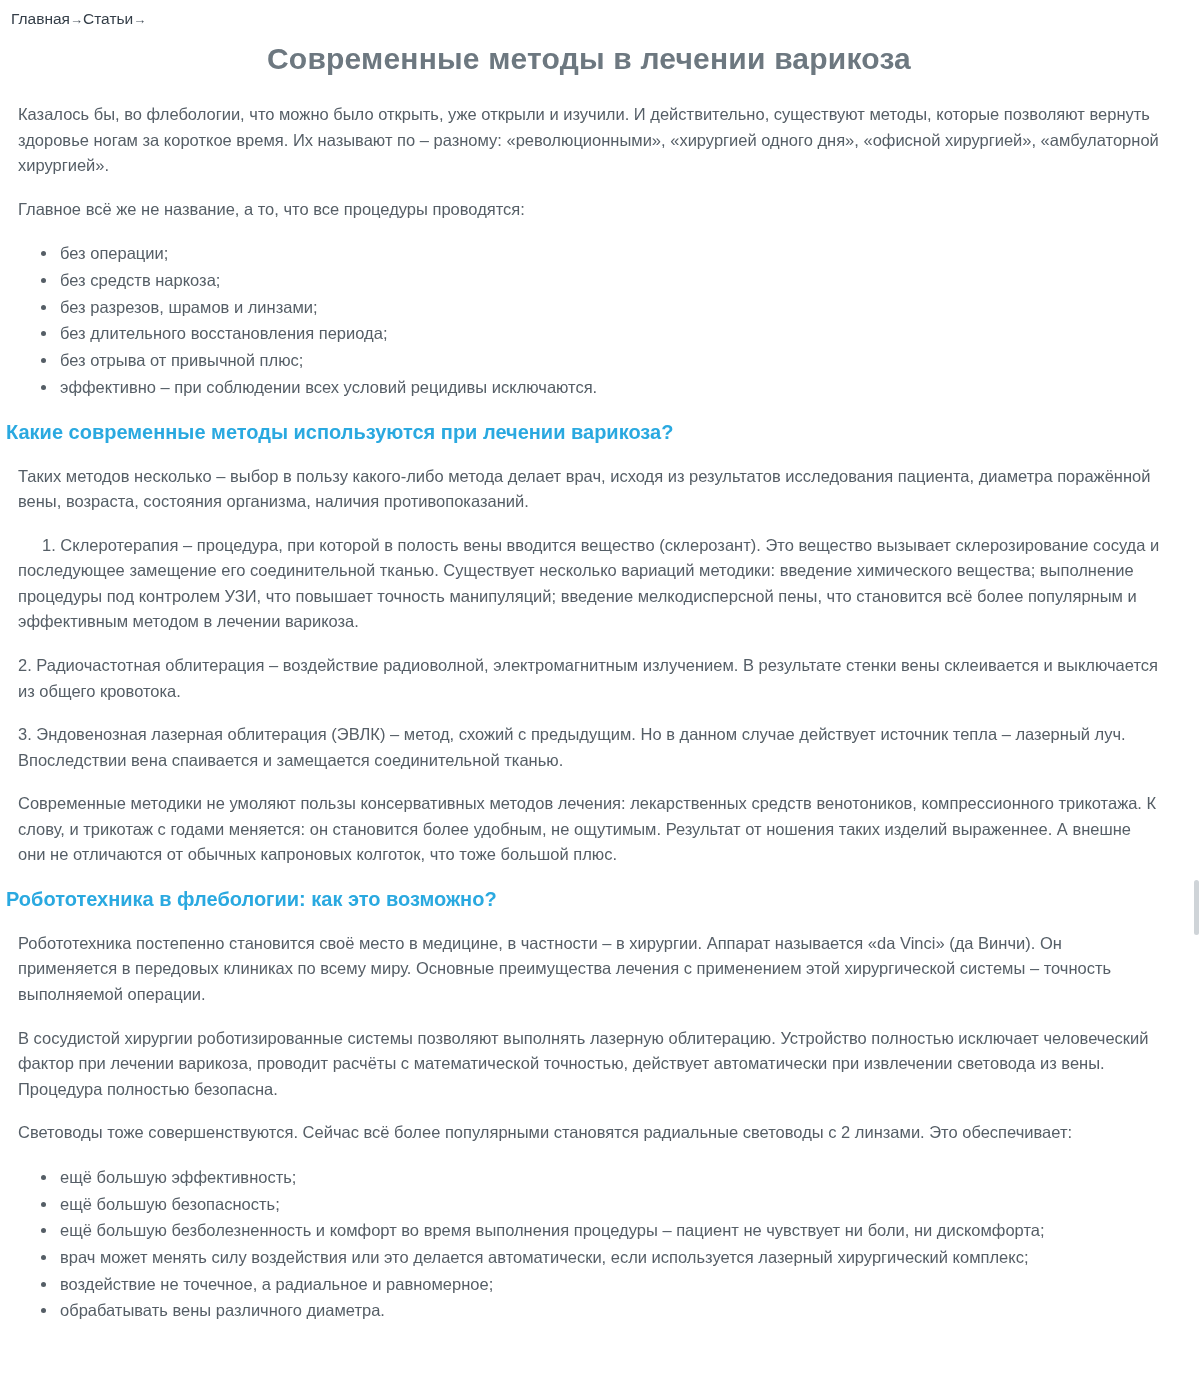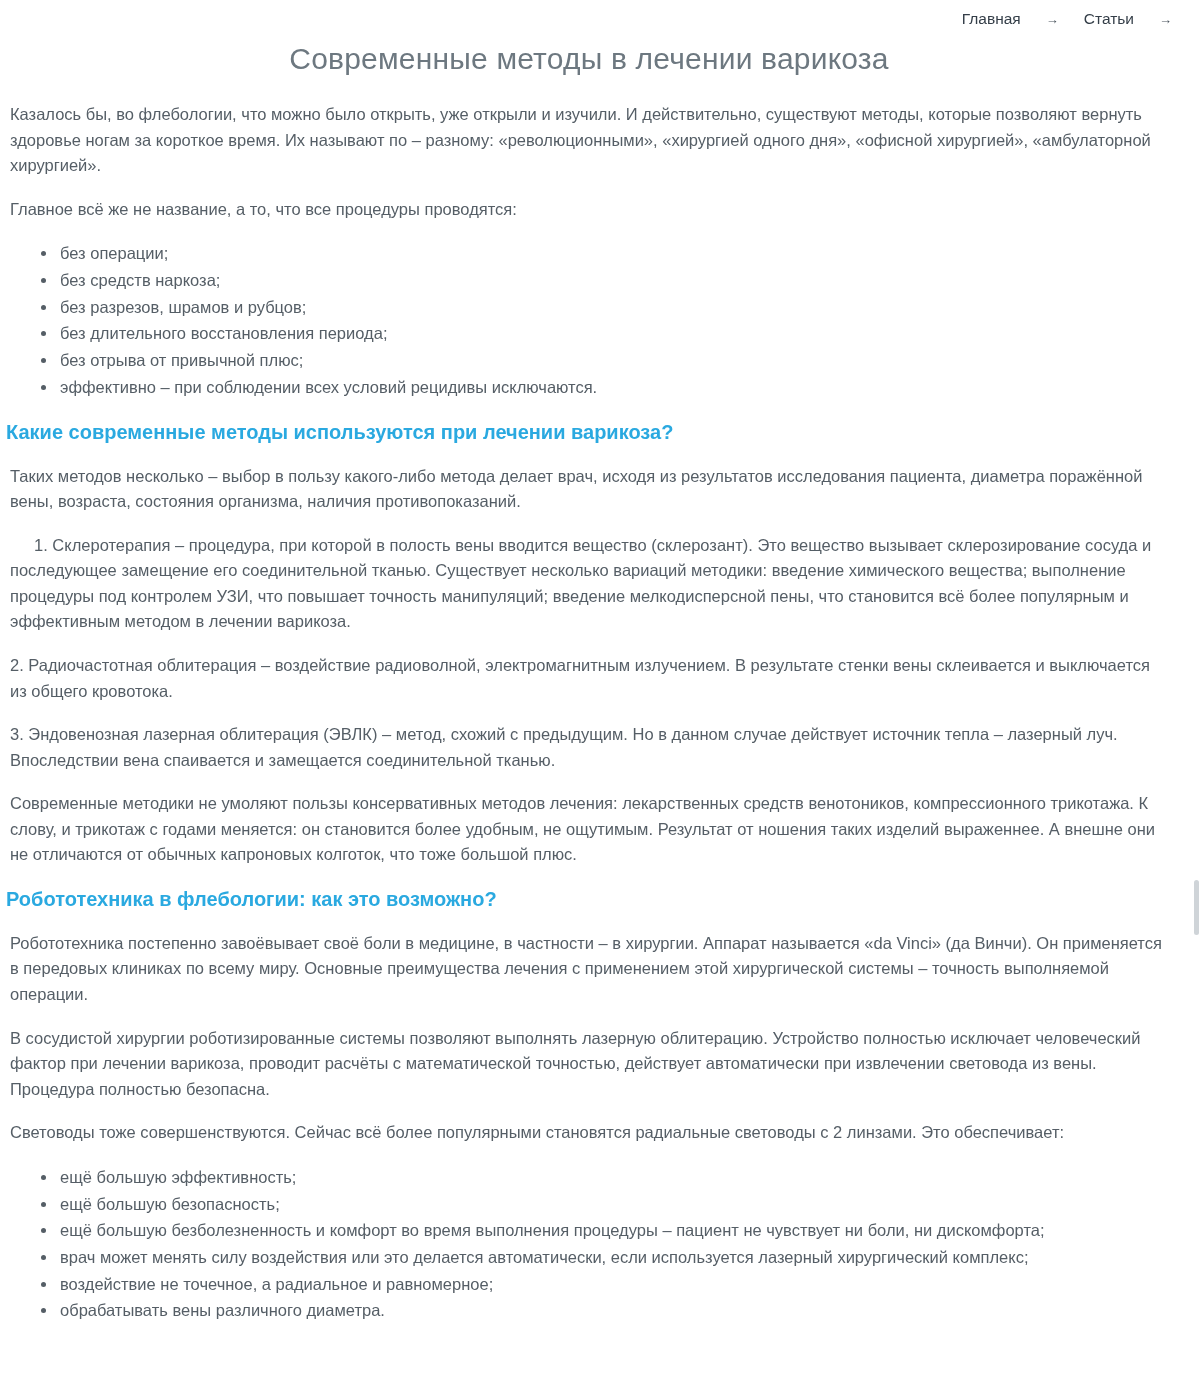--- a/index.html
+++ b/index.html
@@ -16,46 +16,45 @@
     padding: 10px 28px 60px 6px;
     color: #555e66;
   }
   
   .breadcrumb {
     padding-left: 5px;
     font-size: 15.5px;
     color: #343e48;
     display: flex;
     align-items: center;
-    gap: 25px;
+    gap: 0;
     margin-bottom: 14px;
-    justify-content: flex-end;
   }
   .breadcrumb a {
     color: #343e48;
     text-decoration: none;
     cursor: pointer;
   }
   .breadcrumb .sep {
     font-size: 13px;
     color: #49535d;
     line-height: 1;
   }
   
   h1.article-title {
     margin: 10px 0 26px 0;
     font-size: 30px;
-    font-weight: 400;
+    font-weight: 700;
     color: #6d7880;
     text-align: center;
     letter-spacing: 0.2px;
   }
   
   .article p {
-    margin: 18px 4px;
+    margin: 18px 12px;
     font-size: 16.5px;
     line-height: 1.55;
     color: #555e66;
   }
   .article p.indent-first {
     text-indent: 24px;
   }
   
   .article ul {
     margin: 16px 0 20px 0;
@@ -101,37 +100,37 @@
   <h1 class="article-title">Современные методы в лечении варикоза</h1>
 
   <div class="article">
 
     <p>Казалось бы, во флебологии, что можно было открыть, уже открыли и изучили. И действительно, существуют методы, которые позволяют вернуть здоровье ногам за короткое время. Их называют по – разному: «революционными», «хирургией одного дня», «офисной хирургией», «амбулаторной хирургией».</p>
     <p>Главное всё же не название, а то, что все процедуры проводятся:</p>
 
     <ul>
       <li>без операции;</li>
       <li>без средств наркоза;</li>
-      <li>без разрезов, шрамов и рубцов;</li>
+      <li>без разрезов, шрамов и линзами;</li>
       <li>без длительного восстановления периода;</li>
       <li>без отрыва от привычной плюс;</li>
       <li>эффективно – при соблюдении всех условий рецидивы исключаются.</li>
     </ul>
 
     <h2 class="section-heading">Какие современные методы используются при лечении варикоза?</h2>
 
     <p>Таких методов несколько – выбор в пользу какого-либо метода делает врач, исходя из результатов исследования пациента, диаметра поражённой вены, возраста, состояния организма, наличия противопоказаний.</p>
     <p class="indent-first">1. Склеротерапия – процедура, при которой в полость вены вводится вещество (склерозант). Это вещество вызывает склерозирование сосуда и последующее замещение его соединительной тканью. Существует несколько вариаций методики: введение химического вещества; выполнение процедуры под контролем УЗИ, что повышает точность манипуляций; введение мелкодисперсной пены, что становится всё более популярным и эффективным методом в лечении варикоза.</p>
     <p>2. Радиочастотная облитерация – воздействие радиоволной, электромагнитным излучением. В результате стенки вены склеивается и выключается из общего кровотока.</p>
     <p>3. Эндовенозная лазерная облитерация (ЭВЛК) – метод, схожий с предыдущим. Но в данном случае действует источник тепла – лазерный луч. Впоследствии вена спаивается и замещается соединительной тканью.</p>
     <p>Современные методики не умоляют пользы консервативных методов лечения: лекарственных средств венотоников, компрессионного трикотажа. К слову, и трикотаж с годами меняется: он становится более удобным, не ощутимым. Результат от ношения таких изделий выраженнее. А внешне они не отличаются от обычных капроновых колготок, что тоже большой плюс.</p>
 
     <h2 class="section-heading">Робототехника в флебологии: как это возможно?</h2>
 
-    <p>Робототехника постепенно завоёвывает своё боли в медицине, в частности – в хирургии. Аппарат называется «da Vinci» (да Винчи). Он применяется в передовых клиниках по всему миру. Основные преимущества лечения с применением этой хирургической системы – точность выполняемой операции.</p>
+    <p>Робототехника постепенно становится своё место в медицине, в частности – в хирургии. Аппарат называется «da Vinci» (да Винчи). Он применяется в передовых клиниках по всему миру. Основные преимущества лечения с применением этой хирургической системы – точность выполняемой операции.</p>
     <p>В сосудистой хирургии роботизированные системы позволяют выполнять лазерную облитерацию. Устройство полностью исключает человеческий фактор при лечении варикоза, проводит расчёты с математической точностью, действует автоматически при извлечении световода из вены. Процедура полностью безопасна.</p>
     <p>Световоды тоже совершенствуются. Сейчас всё более популярными становятся радиальные световоды с 2 линзами. Это обеспечивает:</p>
 
     <ul>
       <li>ещё большую эффективность;</li>
       <li>ещё большую безопасность;</li>
       <li>ещё большую безболезненность и комфорт во время выполнения процедуры – пациент не чувствует ни боли, ни дискомфорта;</li>
       <li>врач может менять силу воздействия или это делается автоматически, если используется лазерный хирургический комплекс;</li>
       <li>воздействие не точечное, а радиальное и равномерное;</li>
       <li>обрабатывать вены различного диаметра.</li>

